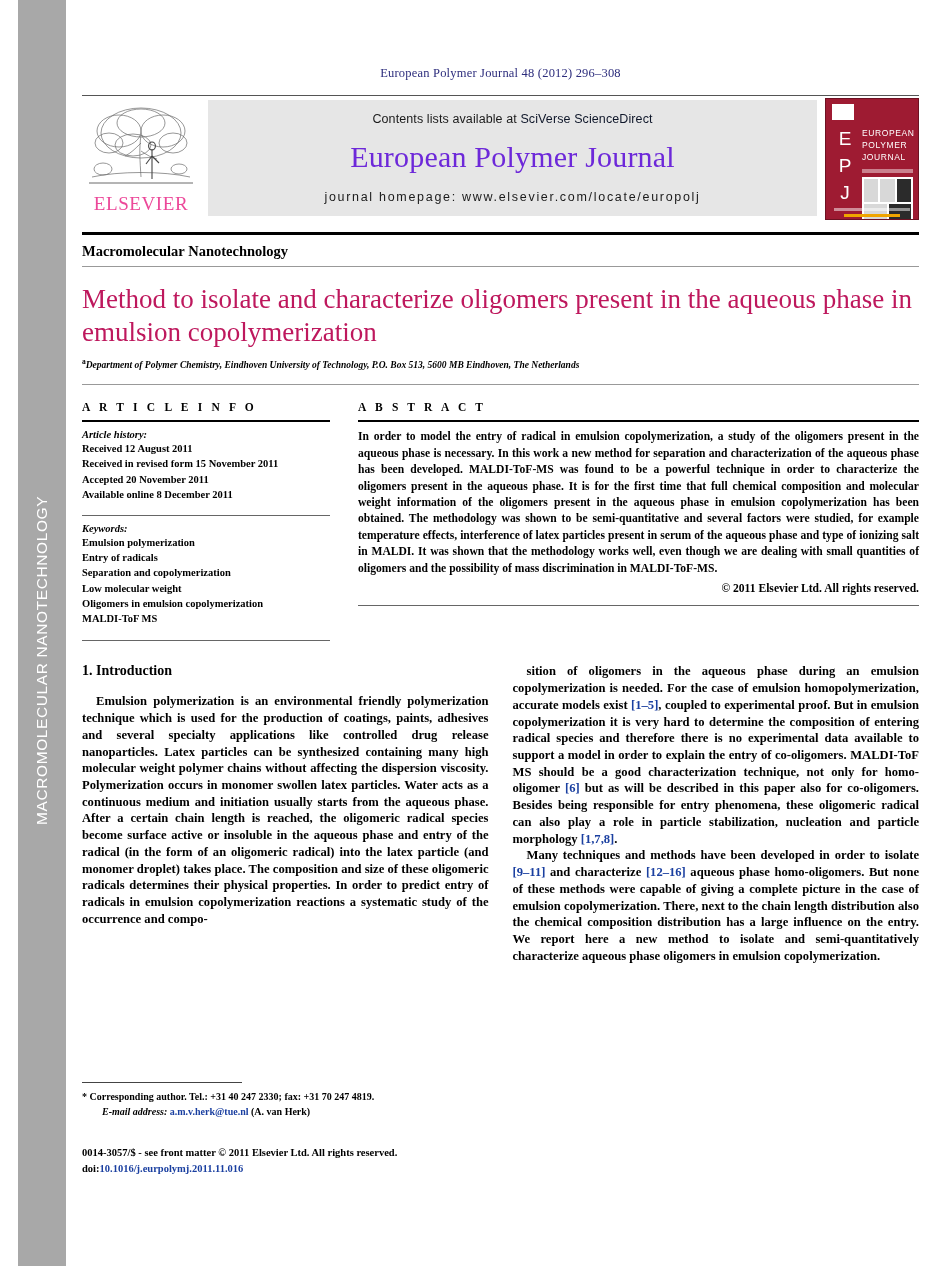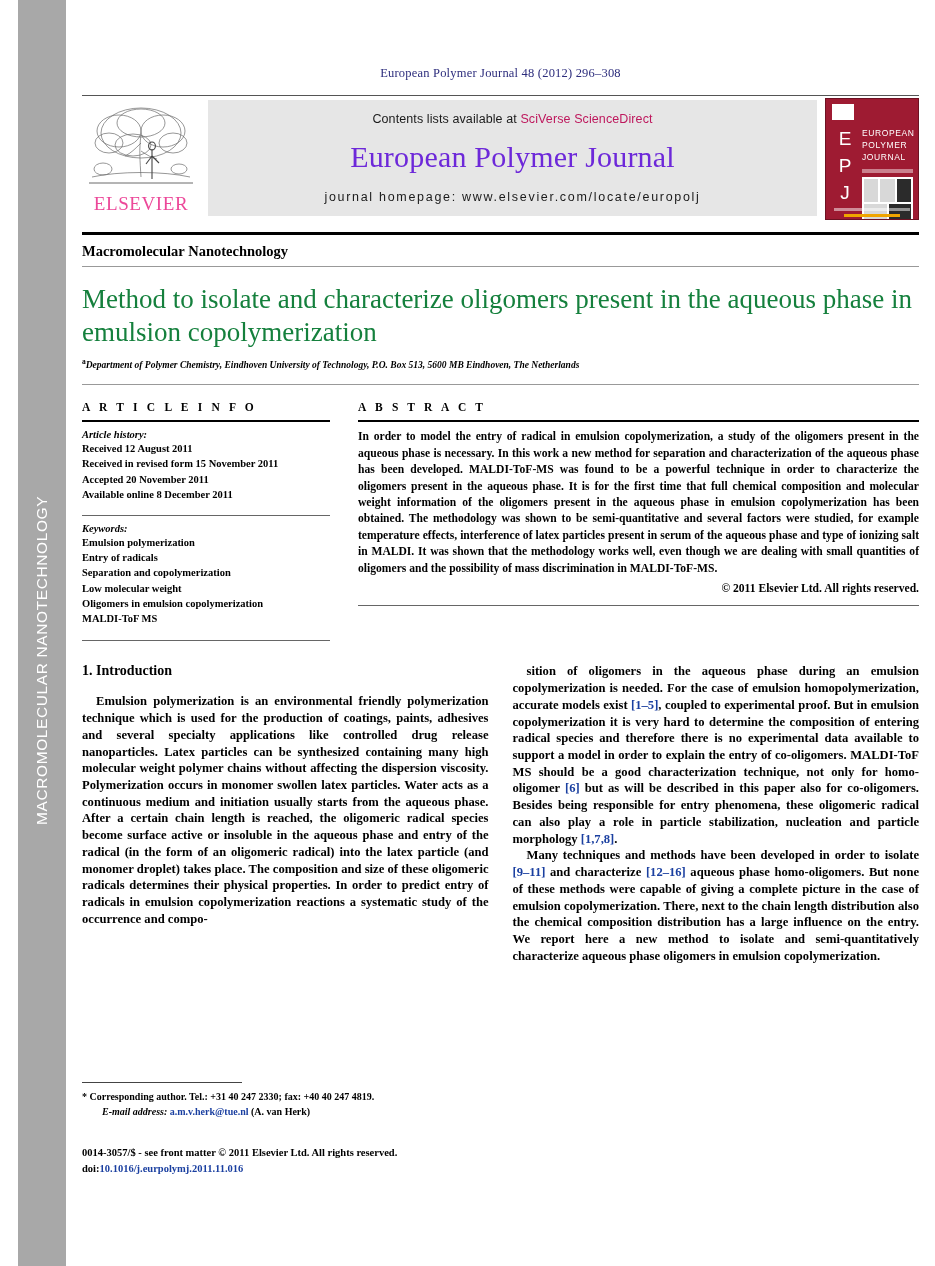--- a/index.html
+++ b/index.html
@@ -104,21 +104,21 @@
     position: relative;
   }
   .contents-line {
     font-family: "Liberation Sans", sans-serif;
     font-size: 12.5px;
     color: #1a1a1a;
     letter-spacing: 0.1px;
     margin-top: 2px;
   }
   .contents-line .sd-link {
-    color: #be185d;
+    color: #0f172a;
   }
   .journal-name {
     font-family: "Liberation Serif", serif;
     font-size: 30px;
     color: #6d28d9;
     margin: 14px 0 16px 0;
     letter-spacing: 0.2px;
   }
   .homepage-line {
     font-family: "Liberation Sans", sans-serif;
@@ -231,21 +231,21 @@
     margin: 6px 16px 0 16px;
     border-top: 1px solid #999;
   }
 
   
   .title {
     margin: 16px 16px 0 16px;
     font-size: 27px;
     line-height: 1.22;
     font-family: "Liberation Serif", serif;
-    color: #15803d;
+    color: #be185d;
   }
   .authors {
     margin: 14px 16px 0 16px;
     font-size: 16.5px;
     font-weight: bold;
     font-family: "Liberation Serif", serif;
   }
   .authors sup { font-size: 10px; color: #2c2c7c; font-weight: bold; }
   .affiliations {
     margin: 8px 16px 0 16px;
@@ -513,21 +513,21 @@
     <div class="body-col">
       <p class="para">sition of oligomers in the aqueous phase during an emulsion copolymerization is needed. For the case of emulsion homopolymerization, accurate models exist <span class="ref">[1–5]</span>, coupled to experimental proof. But in emulsion copolymerization it is very hard to determine the composition of entering radical species and therefore there is no experimental data available to support a model in order to explain the entry of co-oligomers. MALDI-ToF MS should be a good characterization technique, not only for homo-oligomer <span class="ref">[6]</span> but as will be described in this paper also for co-oligomers. Besides being responsible for entry phenomena, these oligomeric radical can also play a role in particle stabilization, nucleation and particle morphology <span class="ref">[1,7,8]</span>.</p>
       <p class="para">Many techniques and methods have been developed in order to isolate <span class="ref">[9–11]</span> and characterize <span class="ref">[12–16]</span> aqueous phase homo-oligomers. But none of these methods were capable of giving a complete picture in the case of emulsion copolymerization. There, next to the chain length distribution also the chemical composition distribution has a large influence on the entry. We report here a new method to isolate and semi-quantitatively characterize aqueous phase oligomers in emulsion copolymerization.</p>
     </div>
   </div>
 
   <div class="footnote-wrap">
     <div class="footnote-rule"></div>
     <div class="footnote">
       <span>*</span>
-      <span>Corresponding author. Tel.: +31 40 247 2330; fax: +40 40 247 4819.</span>
+      <span>Corresponding author. Tel.: +31 40 247 2330; fax: +31 70 247 4819.</span>
     </div>
     <div class="footnote" style="padding-left:20px;text-indent:0;">
       <span class="em">E-mail address:</span>
       <span class="link">a.m.v.herk@tue.nl</span>
       <span>(A. van Herk)</span>
     </div>
   </div>
 
   <div class="issn-block">
     <div>0014-3057/$ - see front matter © 2011 Elsevier Ltd. All rights reserved.</div>

